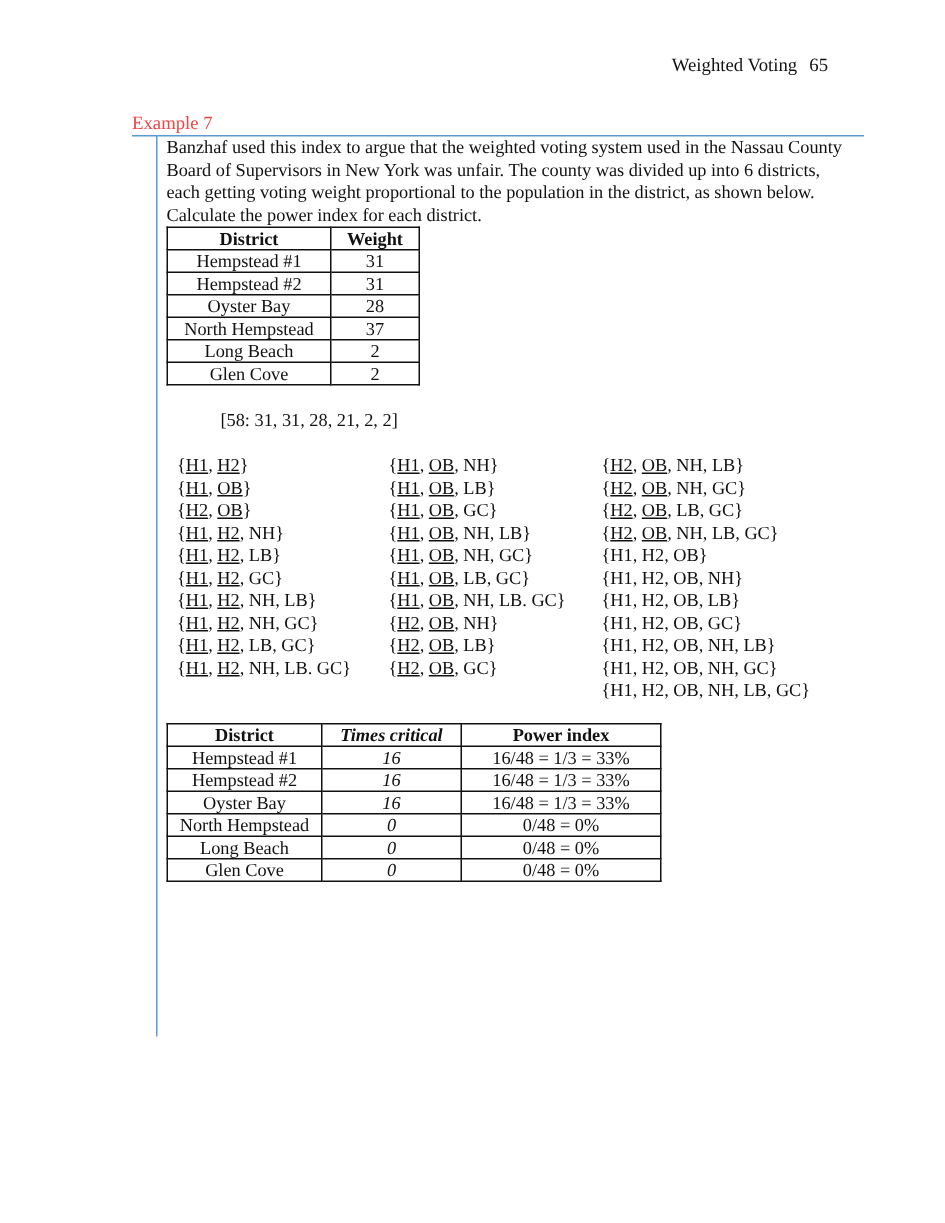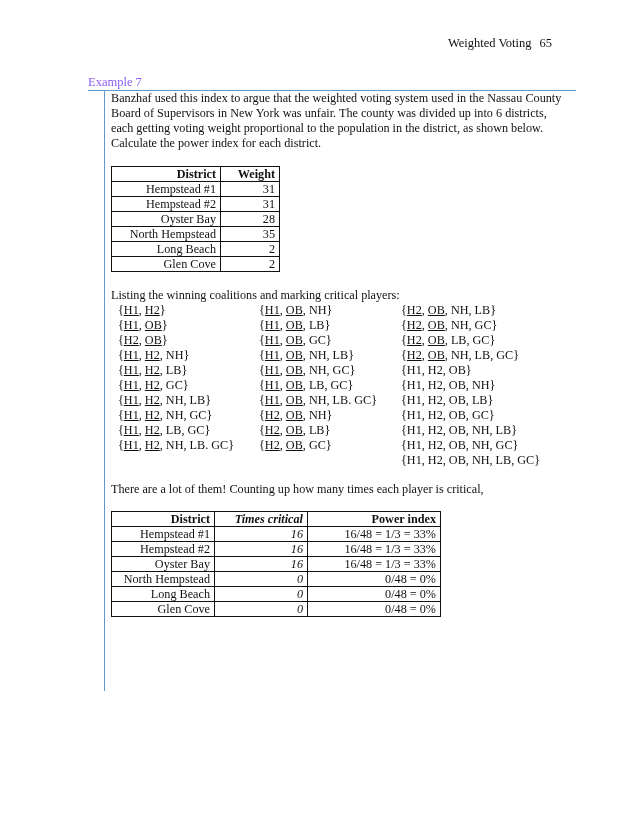--- a/index.html
+++ b/index.html
@@ -1,27 +1,27 @@
 <!DOCTYPE html>
 <html><head>
 <meta charset="utf-8">
 <style>
   html, body { margin:0; padding:0; background:#ffffff; }
   body { width:630px; height:815px; position:relative; overflow:hidden;
          font-family:"Liberation Serif", serif; color:#111; font-size:12.2px; }
   .running-head { position:absolute; top:36px; right:78px; font-size:12.5px; }
   .running-head .num { margin-left:8px;text-align:center; }
-  .example-label { position:absolute; left:88px; top:75px; color:#8b5cf6; font-size:12.5px; }
+  .example-label { position:absolute; left:88px; top:75px; color:#ef4444; font-size:12.5px; }
   .hrule { position:absolute; left:88px; top:90px; width:488px; height:1px; background:#5b9bd5; }
   .vrule { position:absolute; left:104px; top:90px; width:1px; height:601px; background:#5b9bd5; }
   .body { position:absolute; left:111px; top:91px; width:460px; line-height:15px; }
   p { margin:0; }
-  .para1 { margin-bottom:15px; }
+  .para1 { }
   table { border-collapse:collapse; }
-  td, th { border:1px solid #111; padding:0 4px; text-align:right; font-weight:normal; height:14px; line-height:14px; }
+  td, th { border:1px solid #111; padding:0 4px; text-align:center; font-weight:normal; height:14px; line-height:14px; }
   th { font-weight:bold; }
   .t1 { margin-bottom:16px; }
   .t1 td:first-child, .t1 th:first-child { width:100px; }
   .t1 td:last-child, .t1 th:last-child { width:50px; }
   .formula { padding-left:36px; margin-bottom:15px; }
   .coalitions { display:flex; padding-left:7px; margin-bottom:14px; }
   .col { display:flex; flex-direction:column; }
   .col1 { width:141px; } .col2 { width:142px; }
   .u { text-decoration:underline; }
   .t2 { margin-top:14px; margin-bottom:16px; }
@@ -58,35 +58,35 @@
       <tr>
           <td>Hempstead #2</td>
           <td>31</td>
         </tr>
       <tr>
           <td>Oyster Bay</td>
           <td>28</td>
         </tr>
       <tr>
           <td>North Hempstead</td>
-          <td>35</td>
+          <td>37</td>
         </tr>
       <tr>
           <td>Long Beach</td>
           <td>2</td>
         </tr>
       <tr>
           <td>Glen Cove</td>
           <td>2</td>
         </tr>
     </tbody>
   </table>
 
+  <p class="formula">[58: 31, 31, 28, 21, 2, 2]</p>
 
-  <p>Listing the winning coalitions and marking critical players:</p>
   <div class="coalitions">
     <div class="col col1">
         <div>{<span class="u">H1</span>, <span class="u">H2</span>}</div>
         <div>{<span class="u">H1</span>, <span class="u">OB</span>}</div>
         <div>{<span class="u">H2</span>, <span class="u">OB</span>}</div>
         <div>{<span class="u">H1</span>, <span class="u">H2</span>, <span>NH</span>}</div>
         <div>{<span class="u">H1</span>, <span class="u">H2</span>, <span>LB</span>}</div>
         <div>{<span class="u">H1</span>, <span class="u">H2</span>, <span>GC</span>}</div>
         <div>{<span class="u">H1</span>, <span class="u">H2</span>, <span>NH</span>, <span>LB</span>}</div>
         <div>{<span class="u">H1</span>, <span class="u">H2</span>, <span>NH</span>, <span>GC</span>}</div>
@@ -113,21 +113,20 @@
         <div>{<span>H1</span>, <span>H2</span>, <span>OB</span>}</div>
         <div>{<span>H1</span>, <span>H2</span>, <span>OB</span>, <span>NH</span>}</div>
         <div>{<span>H1</span>, <span>H2</span>, <span>OB</span>, <span>LB</span>}</div>
         <div>{<span>H1</span>, <span>H2</span>, <span>OB</span>, <span>GC</span>}</div>
         <div>{<span>H1</span>, <span>H2</span>, <span>OB</span>, <span>NH</span>, <span>LB</span>}</div>
         <div>{<span>H1</span>, <span>H2</span>, <span>OB</span>, <span>NH</span>, <span>GC</span>}</div>
         <div>{<span>H1</span>, <span>H2</span>, <span>OB</span>, <span>NH</span>, <span>LB</span>, <span>GC</span>}</div>
       </div>
   </div>
 
-  <p>There are a lot of them!  Counting up how many times each player is critical,</p>
 
   <table class="t2">
     <thead>
         <tr>
       <th>District</th>
       <th>Times critical</th>
       <th>Power index</th>
     </tr>
       </thead>
     <tbody>

